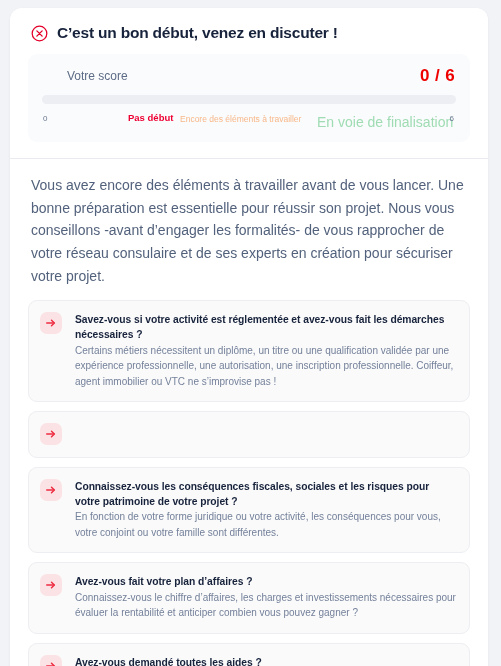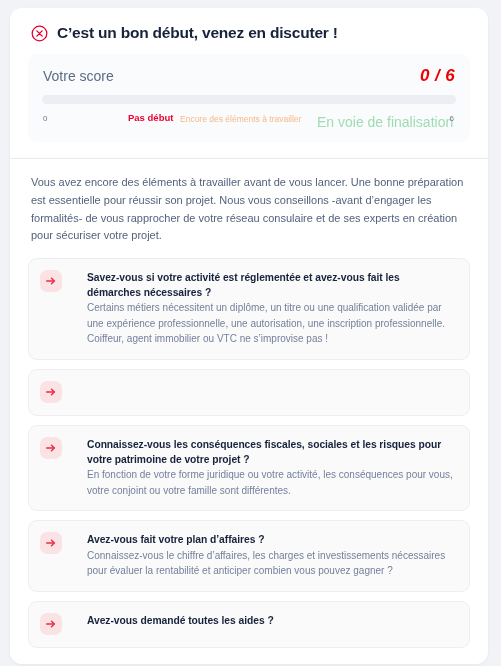--- a/index.html
+++ b/index.html
@@ -70,30 +70,30 @@
   }
 
   .score-top {
     display: flex;
     align-items: center;
     justify-content: space-between;
     padding: 0 1px 9px 1px;
   }
 
   .score-label {
-    font-size: 14px;
+    font-size: 12px;
     color: #5c6b86;
+    margin-left: 24px;
   }
 
   .score-value {
     font-size: 17px;
     font-weight: bold;
     color: #ee0000;
     letter-spacing: 0.4px;
-    font-style: italic;
   }
 
   .progress-track {
     height: 9px;
     border-radius: 6px;
     background: #eceef3;
     overflow: hidden;
   }
 
   .progress-fill {
@@ -133,40 +133,40 @@
   }
 
   
   .body-card {
     background: #ffffff;
     border-radius: 0 0 12px 12px;
     padding: 15px 18px 16px 18px;
   }
 
   .intro {
-    font-size: 11px;
+    font-size: 14px;
     line-height: 1.62;
     color: #53627c;
     padding: 0 2px 0 3px;
   }
 
   .items {
     margin-top: 13px;
     display: flex;
     flex-direction: column;
     gap: 9px;
   }
 
   .item {
     background: #fafafb;
     border: 1px solid #edeef1;
     border-radius: 9px;
     padding: 11px 13px 12px 11px;
     display: flex;
-    gap: 25px;
+    gap: 13px;
     align-items: flex-start;
   }
 
   .arrow-badge {
     flex: 0 0 auto;
     width: 22px;
     height: 22px;
     border-radius: 7px;
     background: #fbe2e4;
     display: flex;

